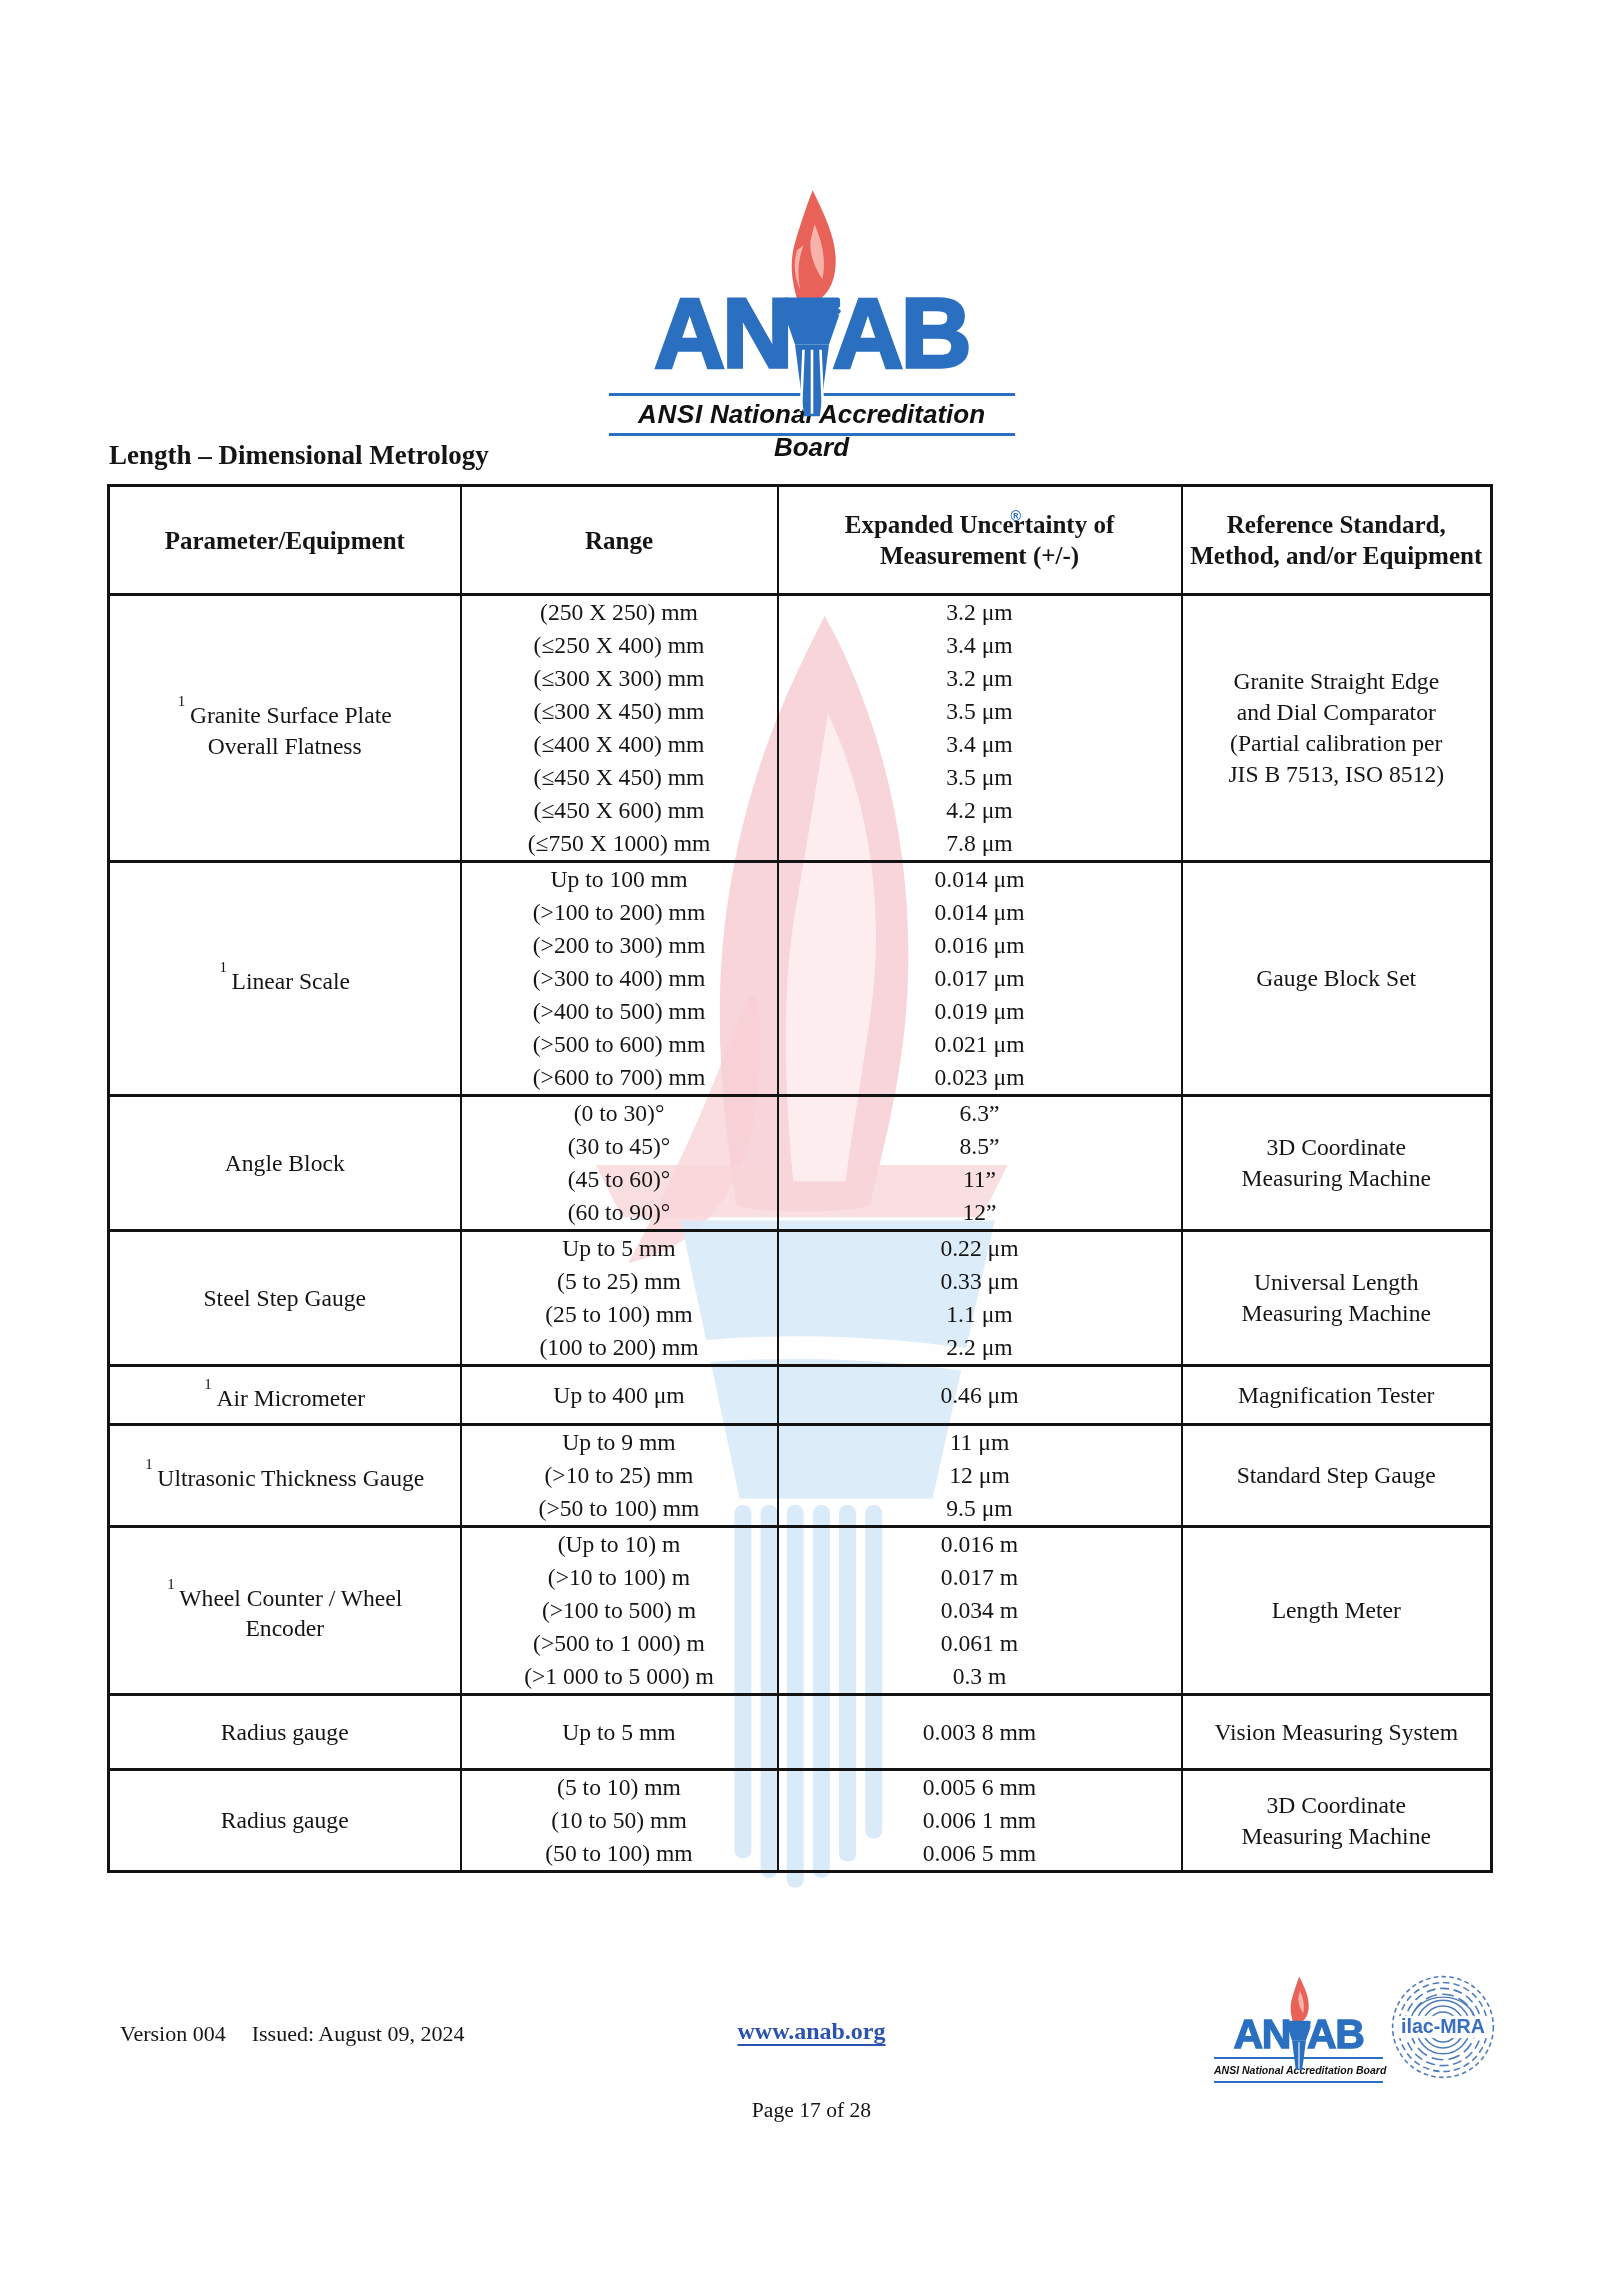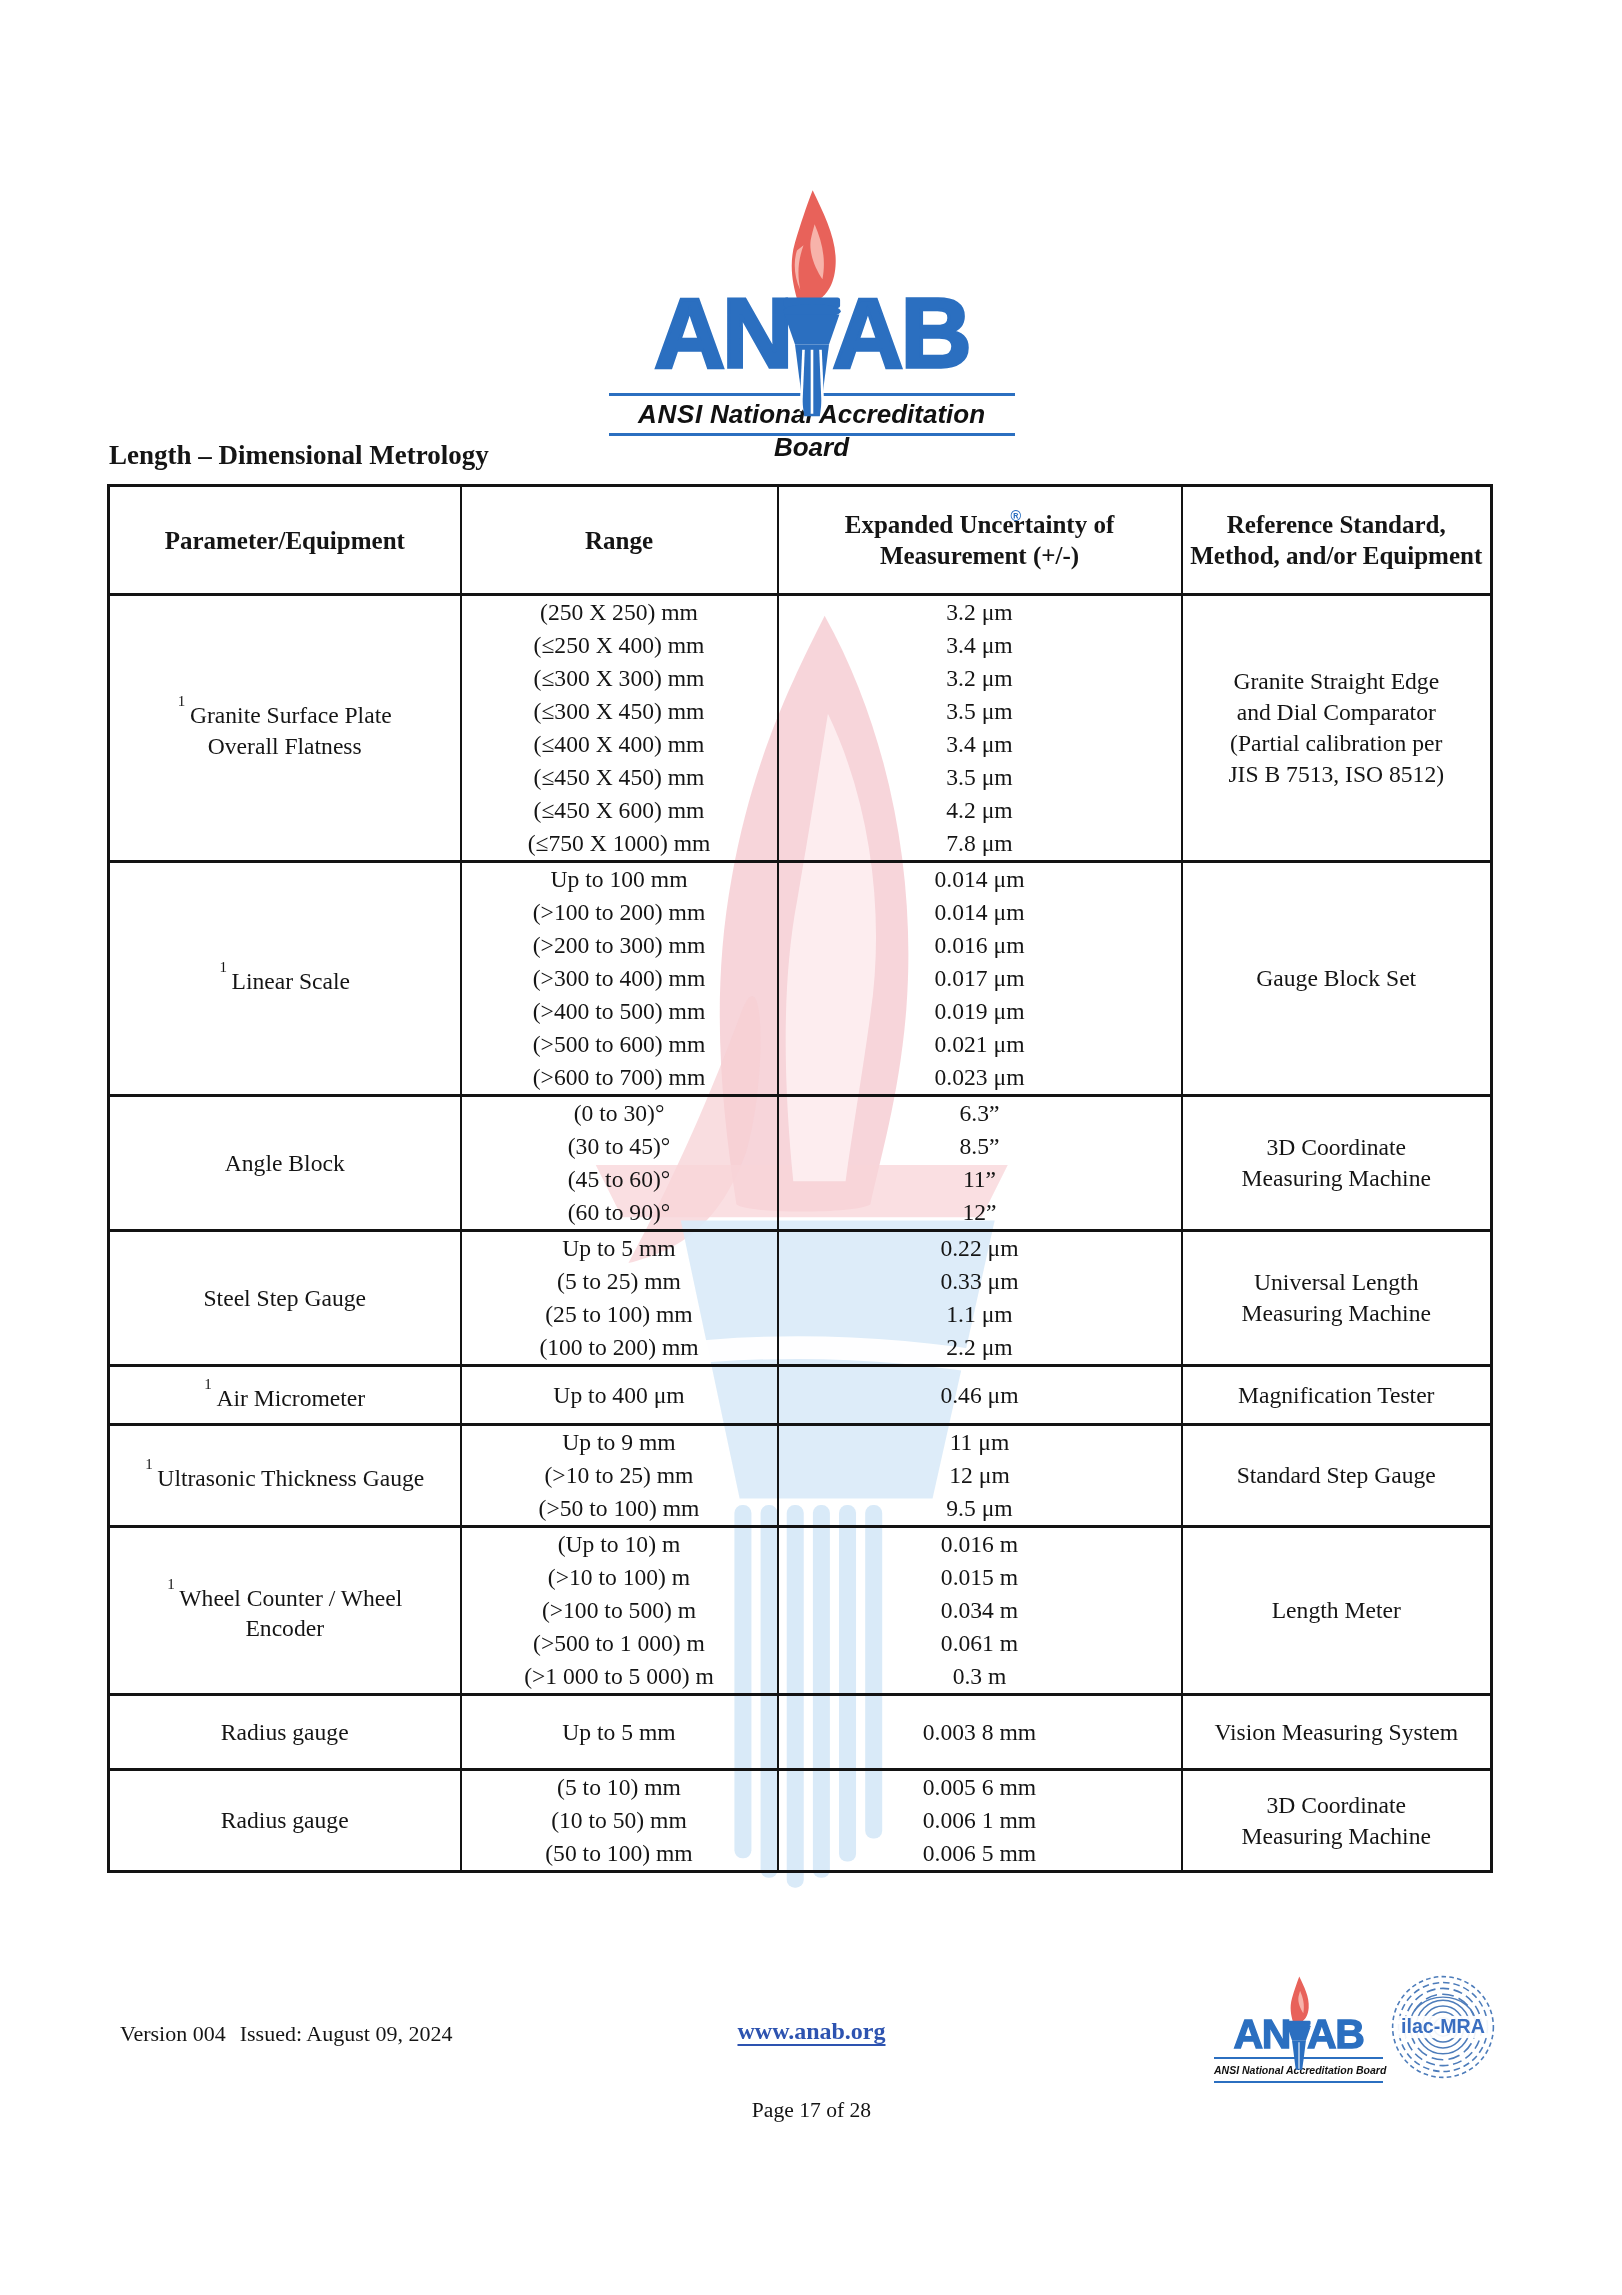--- a/index.html
+++ b/index.html
@@ -33,21 +33,21 @@
   table.scope{border:3.3px solid #131313;}
   th{font-size:25px;font-weight:bold;line-height:31px;padding:3.9px 6.5px;}
   td{font-size:23.6px;}
   .ln{line-height:33px;}
   .param .ln,.ref .ln{line-height:31px;}
   sup.fn{font-size:15px;position:relative;top:-7.9px;margin-right:4.6px;}
   tr.hr{height:109px;} tr.r0{height:264px;} tr.r1{height:230px;} tr.r2{height:67px;}
   tr.r3{height:132px;} tr.r4{height:131px;} tr.r5{height:59px;} tr.r6{height:101px;}
   tr.r7{height:160px;} tr.r8{height:75px;} tr.r9{height:98px;}
   
-  .ver{position:absolute;left:120px;top:2021px;font-size:22px;display:flex;gap:14px;}
+  .ver{position:absolute;left:120px;top:2021px;font-size:22px;display:flex;gap:26px;}
   .weblink{position:absolute;left:50%;transform:translateX(-50%);top:2018px;font-size:24px;font-weight:bold;
            color:#2d53b0;text-decoration:underline;text-decoration-thickness:2px;text-underline-offset:5.2px;text-align:center;}
   .pageno{position:absolute;left:50%;transform:translateX(-50%);top:2098px;font-size:21.6px;}
   .minilogo{position:absolute;left:1214px;top:1975px;width:169px;height:111px;}
   .minilogo .word{position:absolute;top:42px;left:0;width:100%;display:flex;justify-content:center;gap:17px;
         font-family:"Liberation Sans","DejaVu Sans",sans-serif;font-weight:bold;font-size:41px;line-height:35px;
         color:#2b6fc0;letter-spacing:-1.3px;-webkit-text-stroke:1.3px #2b6fc0;}
   .minilogo .torch2{position:absolute;left:50%;transform:translateX(-50%);top:0;z-index:2;}
   .minilogo .mrule{position:absolute;left:0;width:100%;height:2px;background:#2b6fc0;}
   .mr1{top:82px;} .mr2{top:106px;}
@@ -265,21 +265,21 @@
       </td>
       <td class="range">
         <div class="ln">(Up to 10) m</div>
         <div class="ln">(&gt;10 to 100) m</div>
         <div class="ln">(&gt;100 to 500) m</div>
         <div class="ln">(&gt;500 to 1 000) m</div>
         <div class="ln">(&gt;1 000 to 5 000) m</div>
       </td>
       <td class="unc">
         <div class="ln">0.016 m</div>
-        <div class="ln">0.015 m</div>
+        <div class="ln">0.017 m</div>
         <div class="ln">0.034 m</div>
         <div class="ln">0.061 m</div>
         <div class="ln">0.3 m</div>
       </td>
       <td class="ref">
         <div class="ln">Length Meter</div>
       </td>
     </tr>
 
     <tr class="r8">

